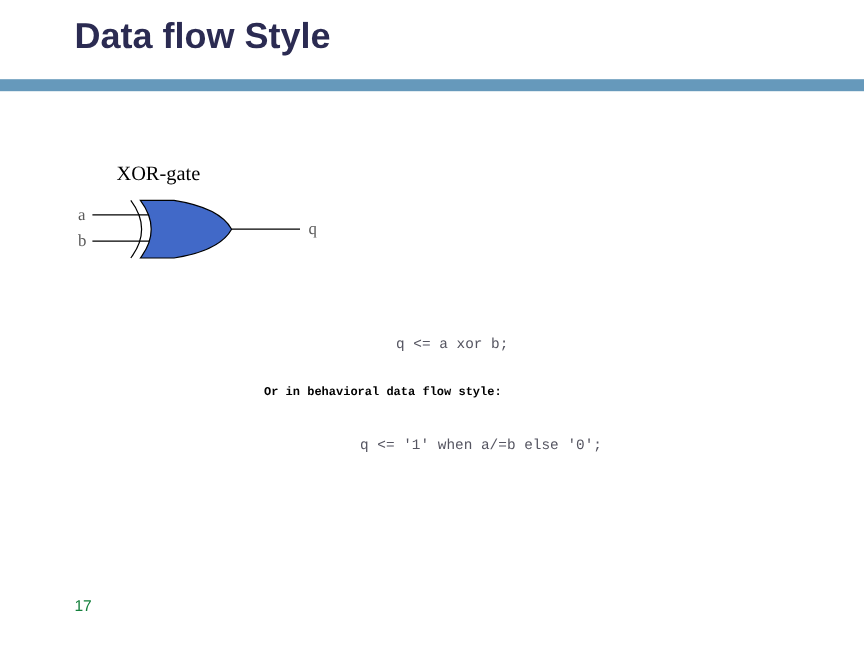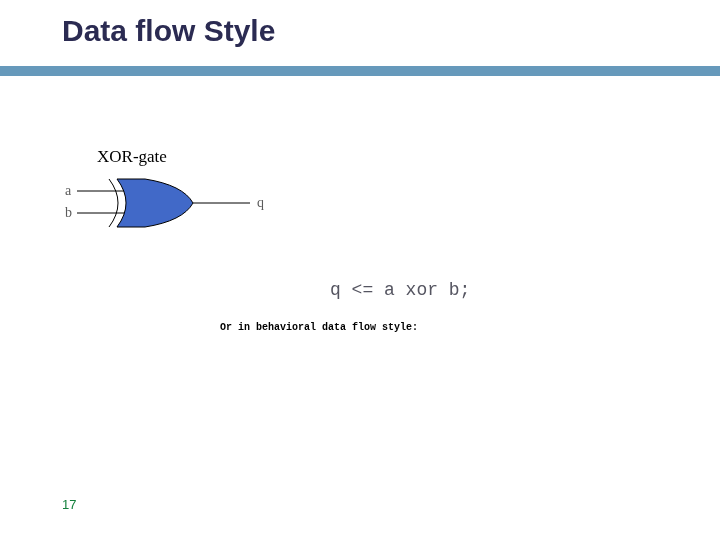--- a/index.html
+++ b/index.html
@@ -40,29 +40,28 @@
     top: 135px;
     width: 240px;
     height: 110px;
   }
   .gate-title {
     font-family: "Times New Roman", Times, serif;
     font-size: 17px;
     color: #000;
     margin-bottom: 6px;
     margin-left: 32px;
-    margin-top: 12px;
   }
   .gate-svg {
     display: block;
   }
   .code-block {
     position: absolute;
     font-family: "Courier New", Courier, monospace;
-    font-size: 18px;
+    font-size: 12px;
     color: #555561;
     white-space: pre;
   }
   .code-1 { left: 330px; top: 280px; }
   .caption {
     position: absolute;
     left: 220px;
     top: 322px;
     font-family: "Courier New", Courier, monospace;
     font-size: 10px;
@@ -112,15 +111,16 @@
                  Z" fill="#4169c8" stroke="#000" stroke-width="1"></path>
 
       <line x1="128" y1="30" x2="185" y2="30" stroke="#000" stroke-width="1"></line>
 
       <text x="192" y="34" class="io-label">q</text>
     </svg>
   </div>
 
   <div class="code-block code-1">q &lt;= a xor b;</div>
   <div class="caption">Or in behavioral data flow style:</div>
+  <div class="code-block code-2">q &lt;= '1' when a/=b else '0';</div>
 
   <div class="page-num">17</div>
 </div>
 
 </body></html>

